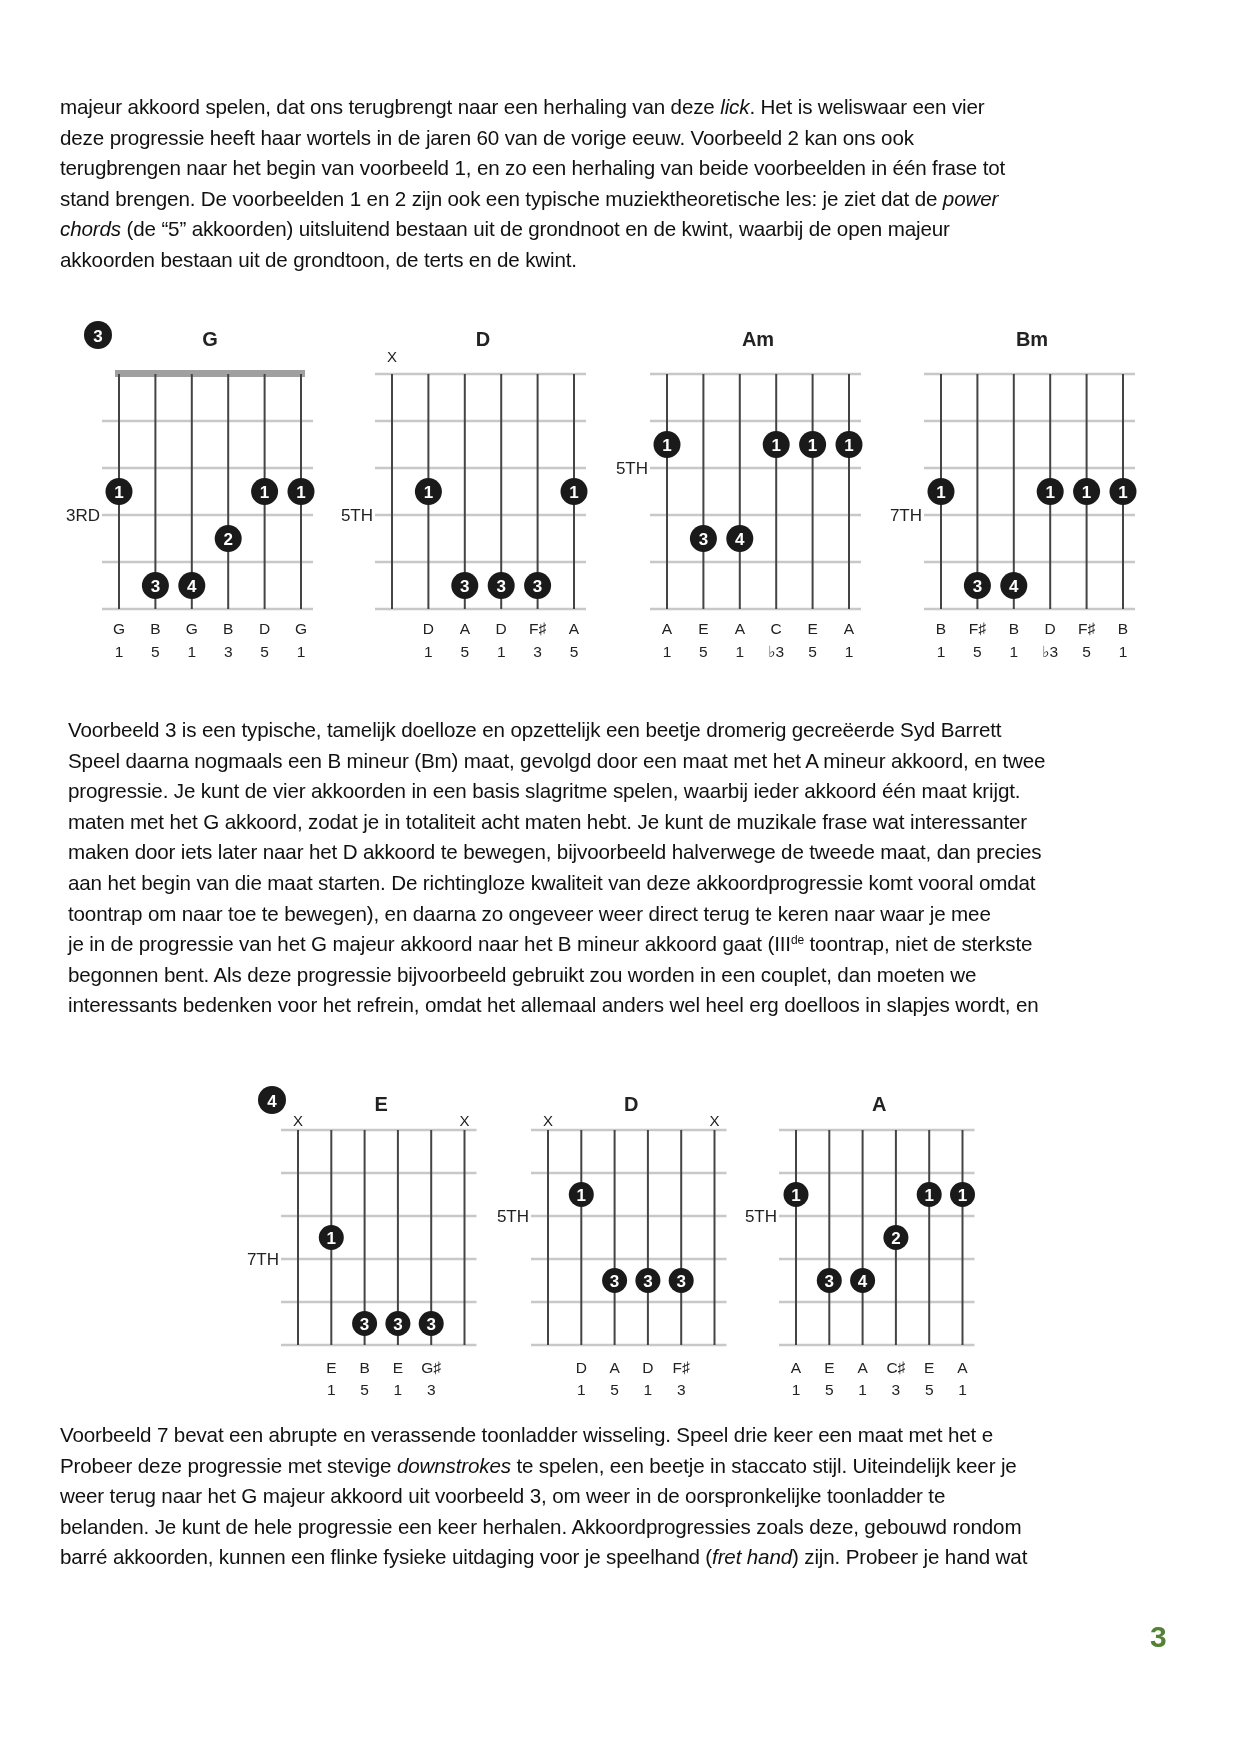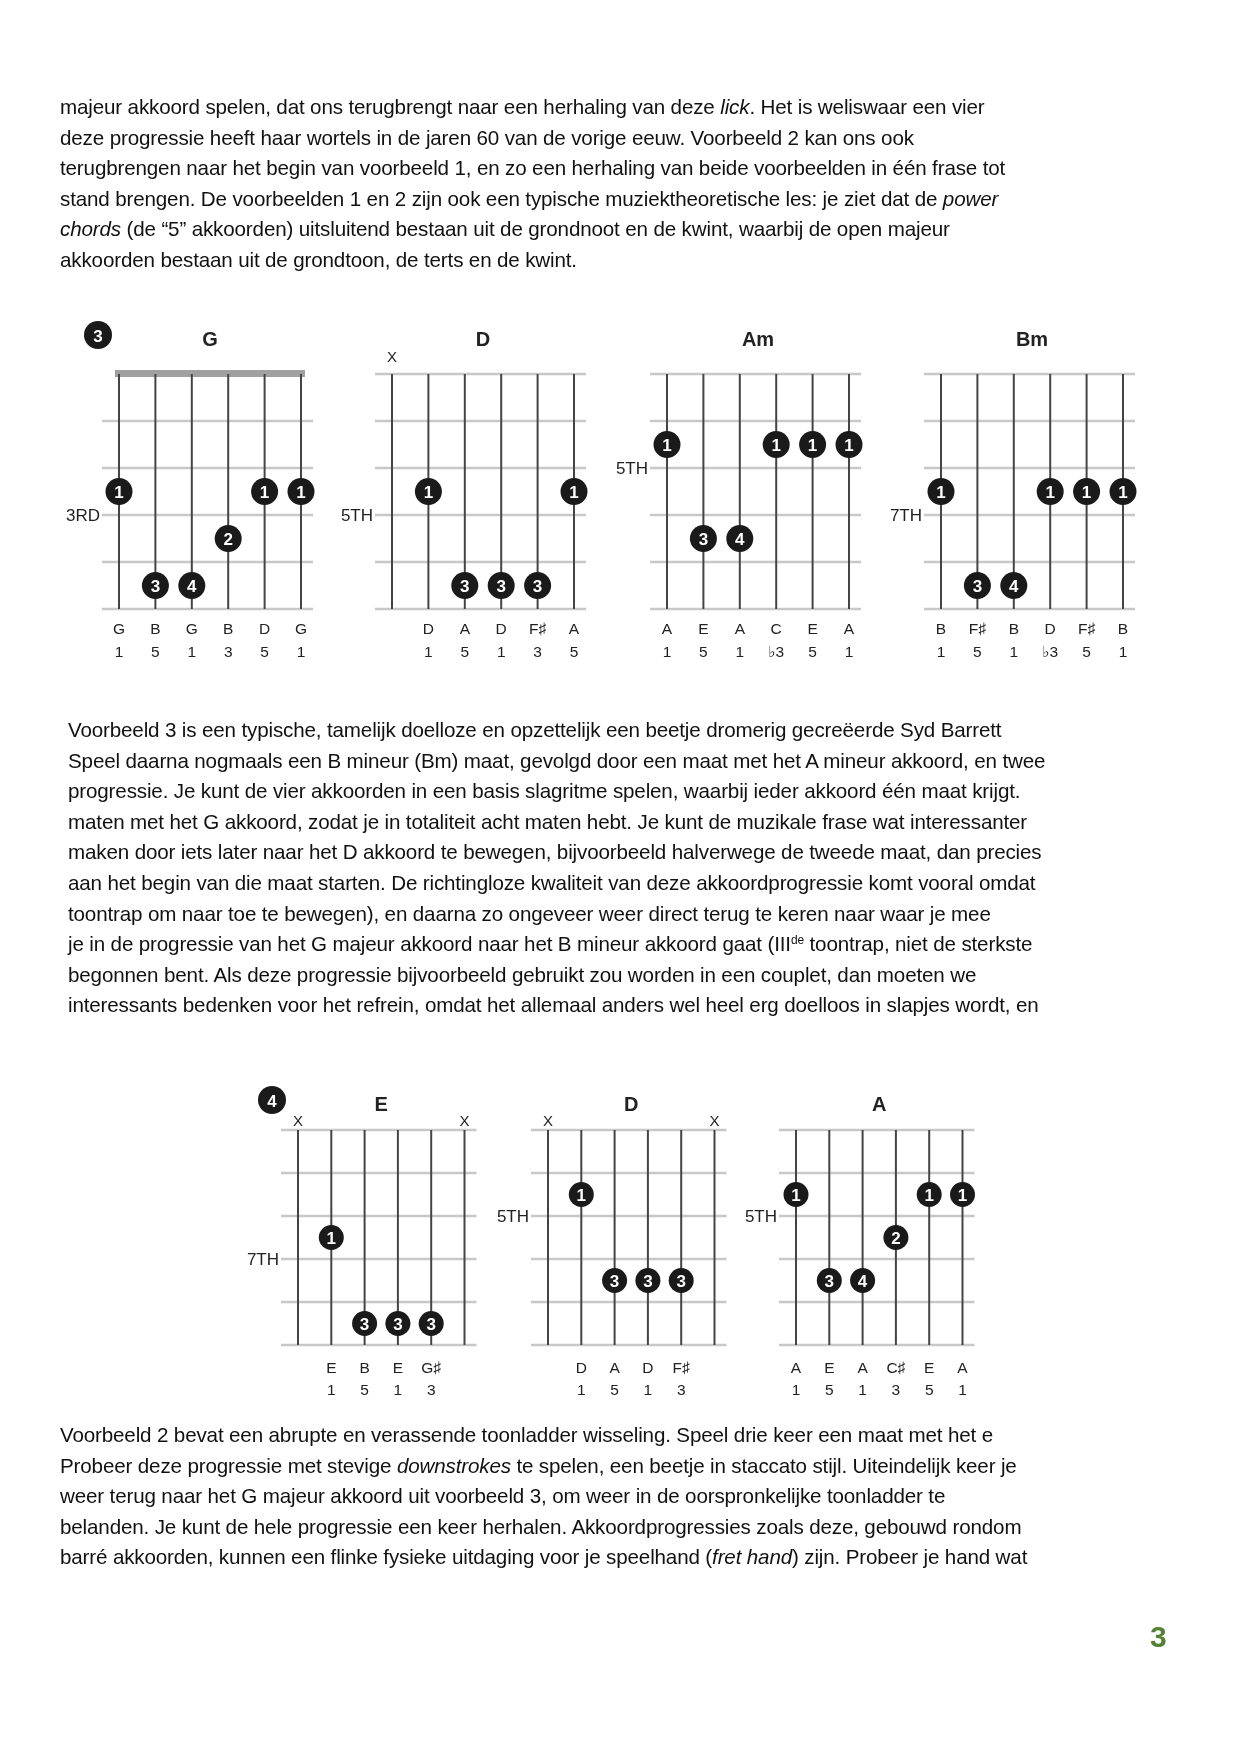--- a/index.html
+++ b/index.html
@@ -315,20 +315,20 @@
     <span class="line"><span>progressie. Je kunt de vier akkoorden in een basis slagritme spelen, waarbij ieder akkoord één maat krijgt.</span></span>
     <span class="line"><span>maten met het G akkoord, zodat je in totaliteit acht maten hebt. Je kunt de muzikale frase wat interessanter</span></span>
     <span class="line"><span>maken door iets later naar het D akkoord te bewegen, bijvoorbeeld halverwege de tweede maat, dan precies</span></span>
     <span class="line"><span>aan het begin van die maat starten. De richtingloze kwaliteit van deze akkoordprogressie komt vooral omdat</span></span>
     <span class="line"><span>toontrap om naar toe te bewegen), en daarna zo ongeveer weer direct terug te keren naar waar je mee</span></span>
     <span class="line"><span>je in de progressie van het G majeur akkoord naar het B mineur akkoord gaat (III</span><sup>de</sup><span> toontrap, niet de sterkste</span></span>
     <span class="line"><span>begonnen bent. Als deze progressie bijvoorbeeld gebruikt zou worden in een couplet, dan moeten we</span></span>
     <span class="line"><span>interessants bedenken voor het refrein, omdat het allemaal anders wel heel erg doelloos in slapjes wordt, en</span></span>
   </div>
 <div class="para" id="p3">
-    <span class="line"><span>Voorbeeld 2 bevat een abrupte en verassende toonladder wisseling. Speel drie keer een maat met het e</span></span>
+    <span class="line"><span>Voorbeeld 7 bevat een abrupte en verassende toonladder wisseling. Speel drie keer een maat met het e</span></span>
     <span class="line"><span>Probeer deze progressie met stevige </span><i>downstrokes</i><span> te spelen, een beetje in staccato stijl. Uiteindelijk keer je</span></span>
     <span class="line"><span>weer terug naar het G majeur akkoord uit voorbeeld 3, om weer in de oorspronkelijke toonladder te</span></span>
     <span class="line"><span>belanden. Je kunt de hele progressie een keer herhalen. Akkoordprogressies zoals deze, gebouwd rondom</span></span>
     <span class="line"><span>barré akkoorden, kunnen een flinke fysieke uitdaging voor je speelhand (</span><i>fret hand</i><span>) zijn. Probeer je hand wat</span></span>
   </div>
 
 <div class="page-num">3</div>
 
 </body></html>

